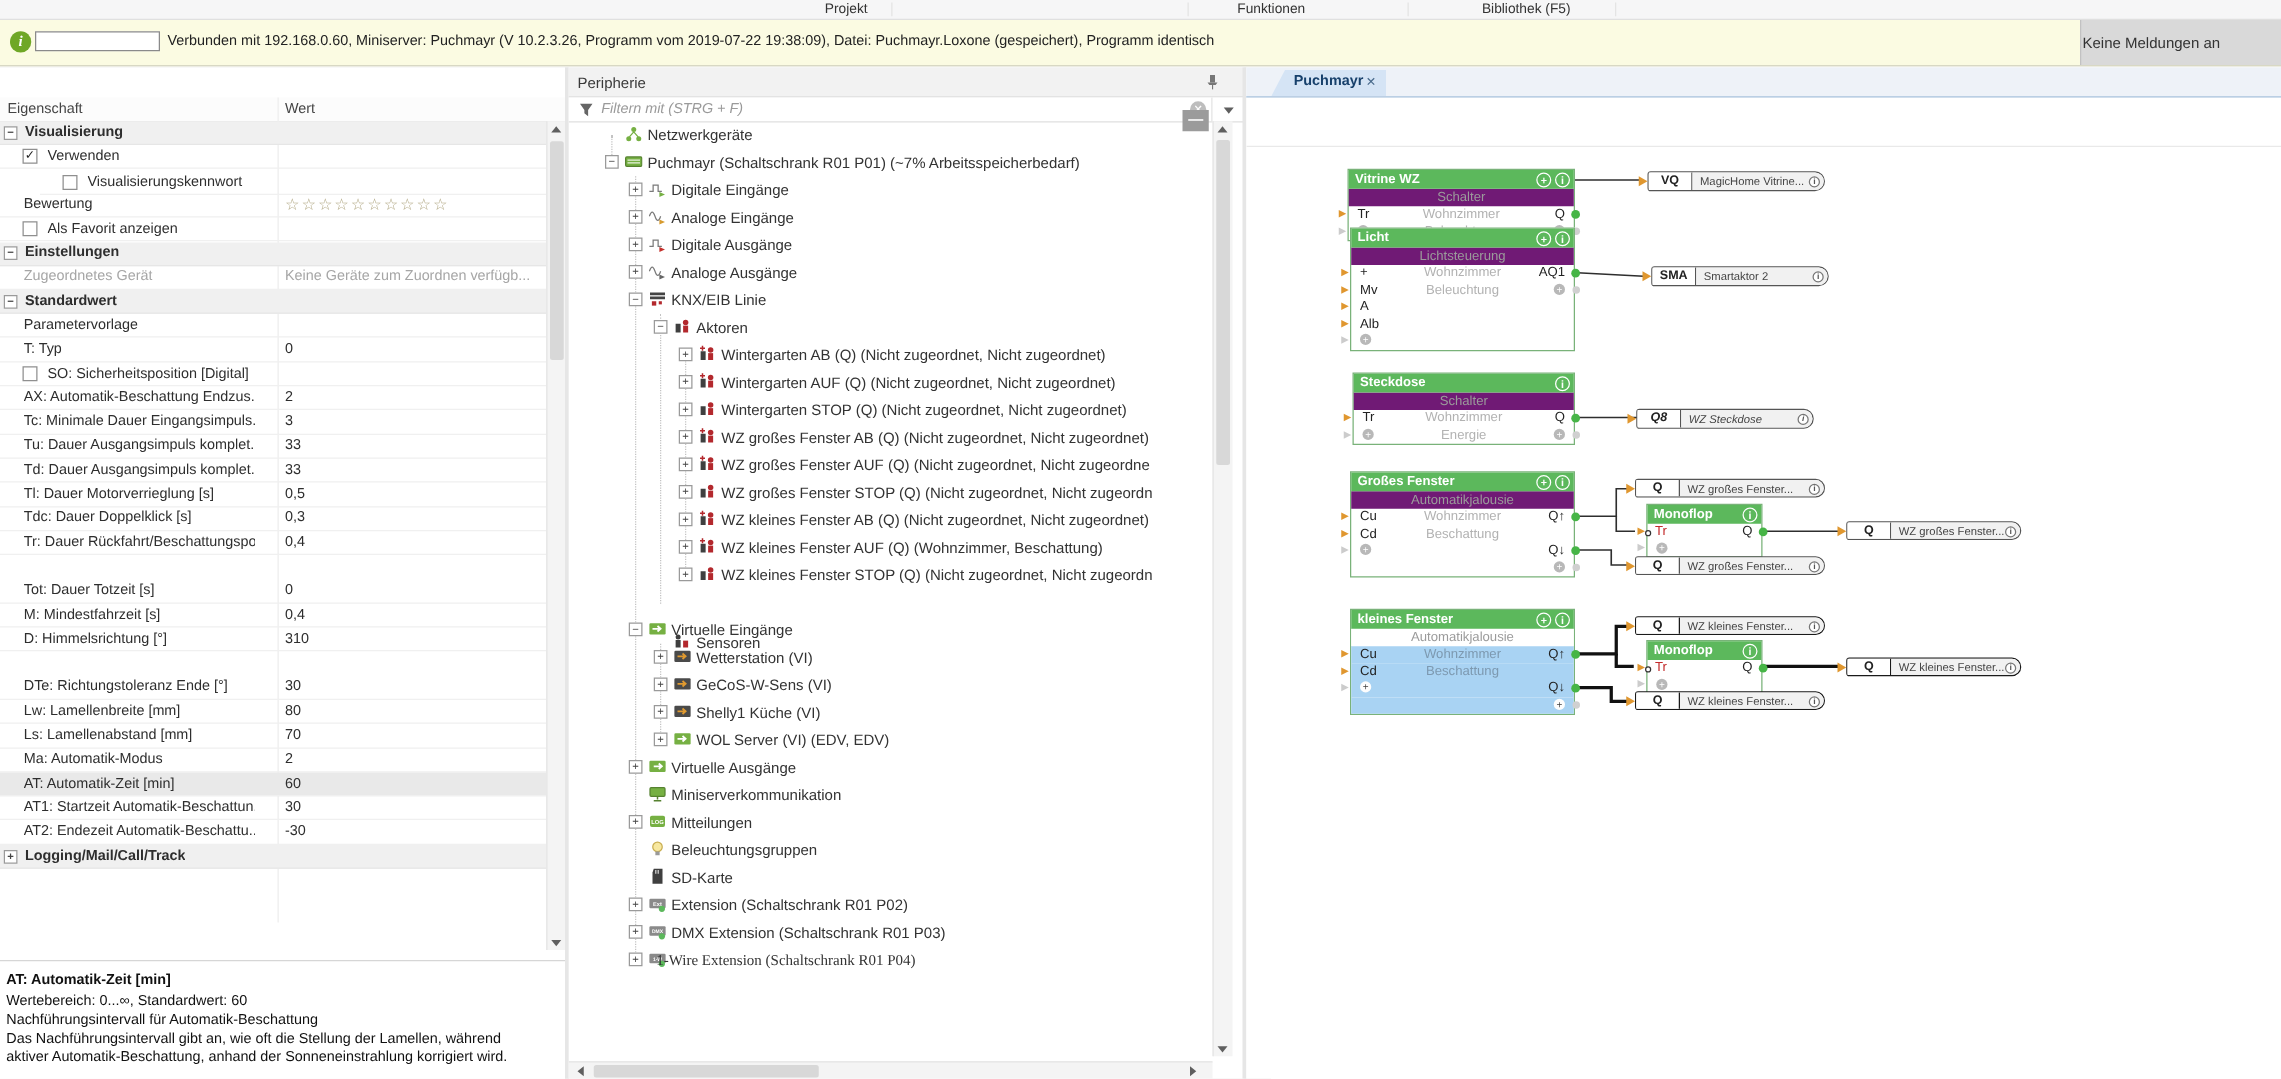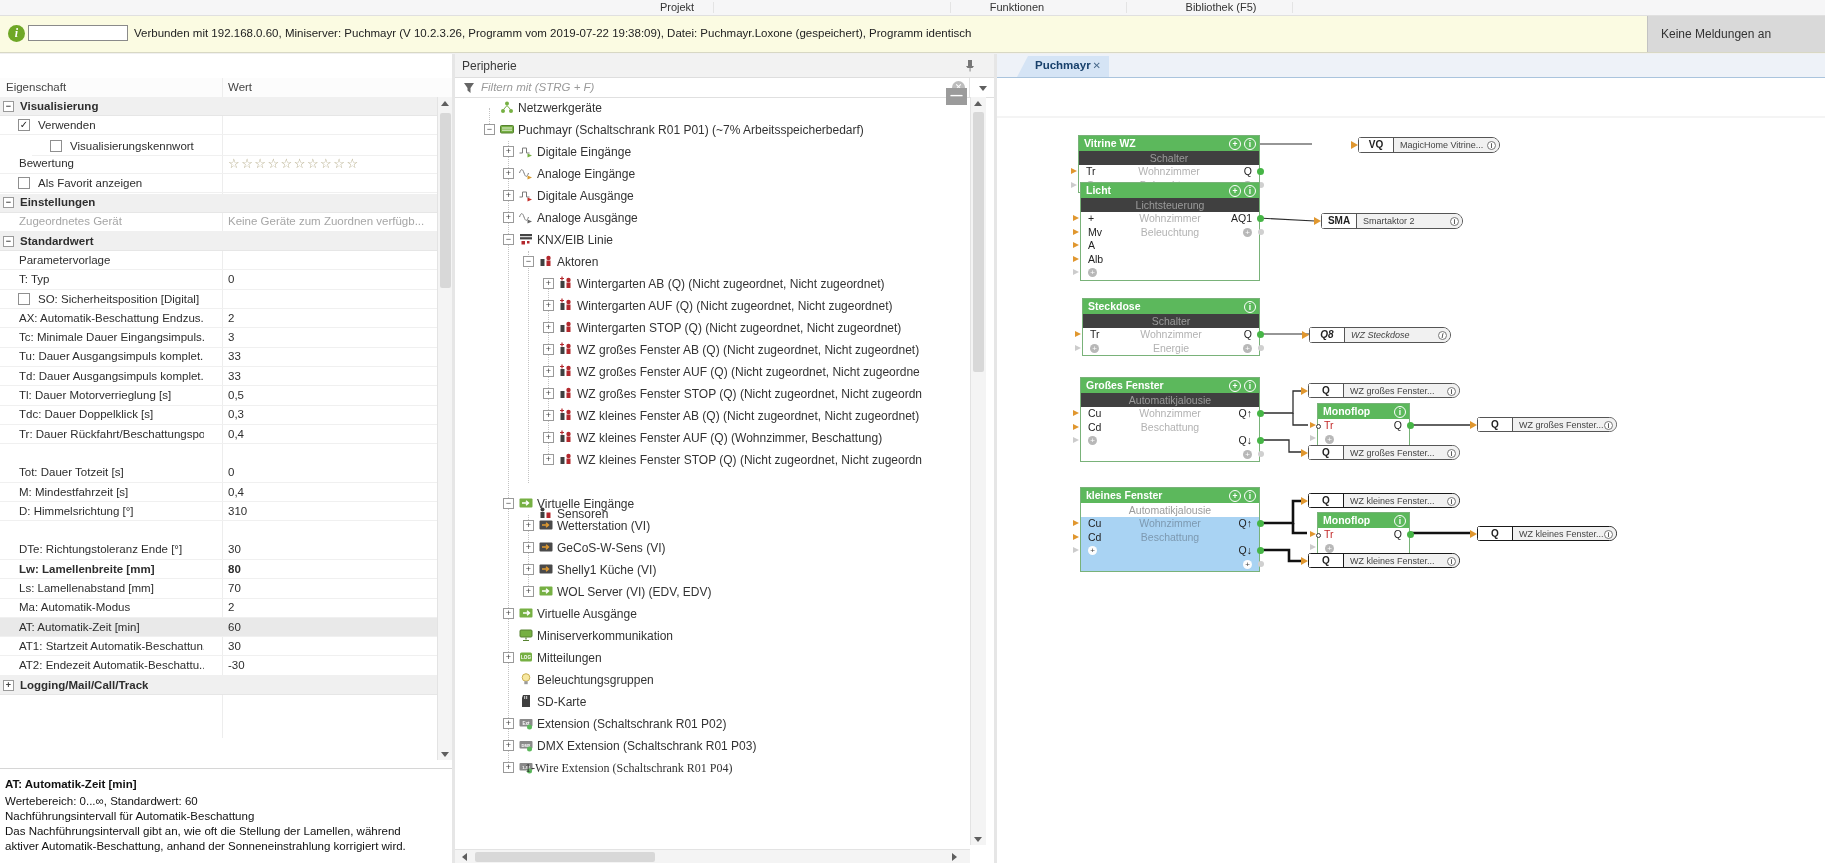--- a/index.html
+++ b/index.html
@@ -11,22 +11,22 @@
   .menubar{position:absolute;left:0;top:0;width:1825px;height:15px;background:#f6f6f7;border-bottom:1px solid #e0e0e0}
   .menu-item{position:absolute;top:1px;font-size:11px;color:#333;transform:translateX(-50%);white-space:nowrap;cursor:default}
   .menu-sep{position:absolute;top:2px;width:1px;height:11px;background:#e4e4e4}
 
   
   .statusbar{position:absolute;left:0;top:16px;width:1825px;height:36px;background:#fbfbe2;border-bottom:1px solid #d8d8c4}
   .info-icon{position:absolute;left:8px;top:9px;width:17px;height:17px;border-radius:50%;background:#6fa726;color:#fff;
              font-weight:bold;font-style:italic;font-size:12px;text-align:center;line-height:17px;font-family:"Liberation Serif",serif}
   .status-input{position:absolute;left:28px;top:9px;width:94px;height:14px;border:1px solid #8a8a8a;background:#fff;font-size:11px;padding:0 2px}
   .status-text{position:absolute;left:134px;top:11px;font-size:11.5px;color:#222;white-space:nowrap}
-  .messages-btn{position:absolute;right:0;top:0;width:178px;height:36px;background:#d9d9d9;border-left:1px solid #c2c2c2;
-                color:#333;font-size:12px;line-height:36px;padding-left:13px;box-sizing:border-box;white-space:nowrap;overflow:hidden;cursor:default}
+  .messages-btn{position:absolute;right:0;top:0;width:161px;height:36px;background:#d9d9d9;border-left:1px solid #c2c2c2;
+                color:#333;font-size:12px;line-height:36px;padding-left:1px;box-sizing:border-box;white-space:nowrap;overflow:hidden;cursor:default}
 
   
   .panel{position:absolute;top:54px;height:809px;background:#fff}
   .panel-header{position:absolute;left:0;top:0;right:0;height:24px;background:#f2f2f2;border-bottom:1px solid #dedede;
                 font-size:12px;color:#3a3a3a;line-height:24px;padding-left:7px;box-sizing:border-box}
   .pin{position:absolute;top:5px;width:14px;height:14px}
   .splitter{position:absolute;top:54px;height:809px;width:3px;background:#e6e6e6}
   .tri{width:0;height:0;position:absolute}
   .tri.up{border-left:4px solid transparent;border-right:4px solid transparent;border-bottom:5px solid #5f5f5f}
   .tri.down{border-left:4px solid transparent;border-right:4px solid transparent;border-top:5px solid #5f5f5f}
@@ -84,21 +84,21 @@
   .tab-label{position:absolute;left:18px;top:3px;font-size:11.5px;font-weight:bold;color:#17406b}
   .tab-close{position:absolute;right:8px;top:4px;font-size:10px;color:#4a6b8c}
   .page{position:absolute;left:0;top:24px;width:828px;height:785px;overflow:hidden}
   #wires{position:absolute;left:0;top:0}
 
   .fblock{position:absolute;border:1px solid #79b279;background:#fff;box-sizing:content-box}
   .fb-head{height:15px;background:#5cb85c;color:#fff;font-size:10.5px;font-weight:bold;line-height:15px;padding-left:5px;
            position:relative;white-space:nowrap}
   .fb-ico{position:absolute;top:1.5px;width:12px;height:12px;border:1px solid #fff;border-radius:50%;color:#fff;font-size:8.5px;
           line-height:10px;text-align:center;font-weight:bold;box-sizing:border-box}
-  .fb-sub{height:14px;background:#404040;color:#9b9b9b;font-size:10.5px;text-align:center;line-height:14px;white-space:nowrap;overflow:hidden}
+  .fb-sub{height:14px;background:#701a75;color:#9b9b9b;font-size:10.5px;text-align:center;line-height:14px;white-space:nowrap;overflow:hidden}
   .fb-row{position:relative;height:13.5px;font-size:10.5px}
   .fb-left{position:absolute;left:7px;top:0;line-height:13px;color:#222}
   .fb-center{position:absolute;left:0;right:0;text-align:center;color:#b2b2b2;line-height:13px}
   .fb-right{position:absolute;right:7px;top:0;line-height:13px;color:#222}
   .fblock.selected .fb-row{background:#a9d3f3}
   .fblock.selected .fb-sub{background:#fff}
   .fblock.selected .fb-center{color:#7d99b0}
   .cx-in{position:absolute;left:-8px;top:3px;width:0;height:0;border-top:3.5px solid transparent;border-bottom:3.5px solid transparent;
          border-left:6px solid #e0972f}
   .cx-in.dim{border-left-color:#cccccc}
@@ -230,21 +230,21 @@
           <span class="pvalue">0,4</span>
         </div>
         <div class="prow" style="top: 405.3px;">
           <span class="plabel" style="left: 19px; max-width: 185px;">D: Himmelsrichtung [°]</span>
           <span class="pvalue">310</span>
         </div>
         <div class="prow" style="top: 443.9px;">
           <span class="plabel" style="left: 19px; max-width: 185px;">DTe: Richtungstoleranz Ende [°]</span>
           <span class="pvalue">30</span>
         </div>
-        <div class="prow" style="top: 463.2px; font-weight: bold;">
+        <div class="prow" style="top: 463.2px;">
           <span class="plabel" style="left: 19px; max-width: 185px;">Lw: Lamellenbreite [mm]</span>
           <span class="pvalue">80</span>
         </div>
         <div class="prow" style="top: 482.5px;">
           <span class="plabel" style="left: 19px; max-width: 185px;">Ls: Lamellenabstand [mm]</span>
           <span class="pvalue">70</span>
         </div>
         <div class="prow" style="top: 501.8px;">
           <span class="plabel" style="left: 19px; max-width: 185px;">Ma: Automatik-Modus</span>
           <span class="pvalue">2</span>
@@ -766,21 +766,21 @@
             <span class="neg"></span>
             <span class="fb-left red" style="left: 6px;">Tr</span>
             <span class="fb-right">Q</span>
             <span class="cx-out"></span>
           </div>
           <div class="fb-row" style="height: 12px;">
             <span class="cx-in dim" style="top: 2px;"></span>
             <span class="fb-left"><span class="plusc">+</span></span>
           </div>
         </div>
-        <div class="node" style="left: 321px; top: 59px; width: 142px; height: 16px; margin-left: 40px;">
+        <div class="node" style="left: 321px; top: 59px; width: 142px; height: 16px;">
           <span class="node-arrow"></span>
           <span class="node-badge">VQ</span>
           <span class="node-label">MagicHome Vitrine...<span class="node-info">i</span></span>
         </div>
         <div class="node" style="left: 324px; top: 135px; width: 142px; height: 16px;">
           <span class="node-arrow"></span>
           <span class="node-badge">SMA</span>
           <span class="node-label">Smartaktor 2<span class="node-info">i</span></span>
         </div>
         <div class="node" style="left: 312px; top: 249px; width: 142px; height: 16px; font-style: italic;">

